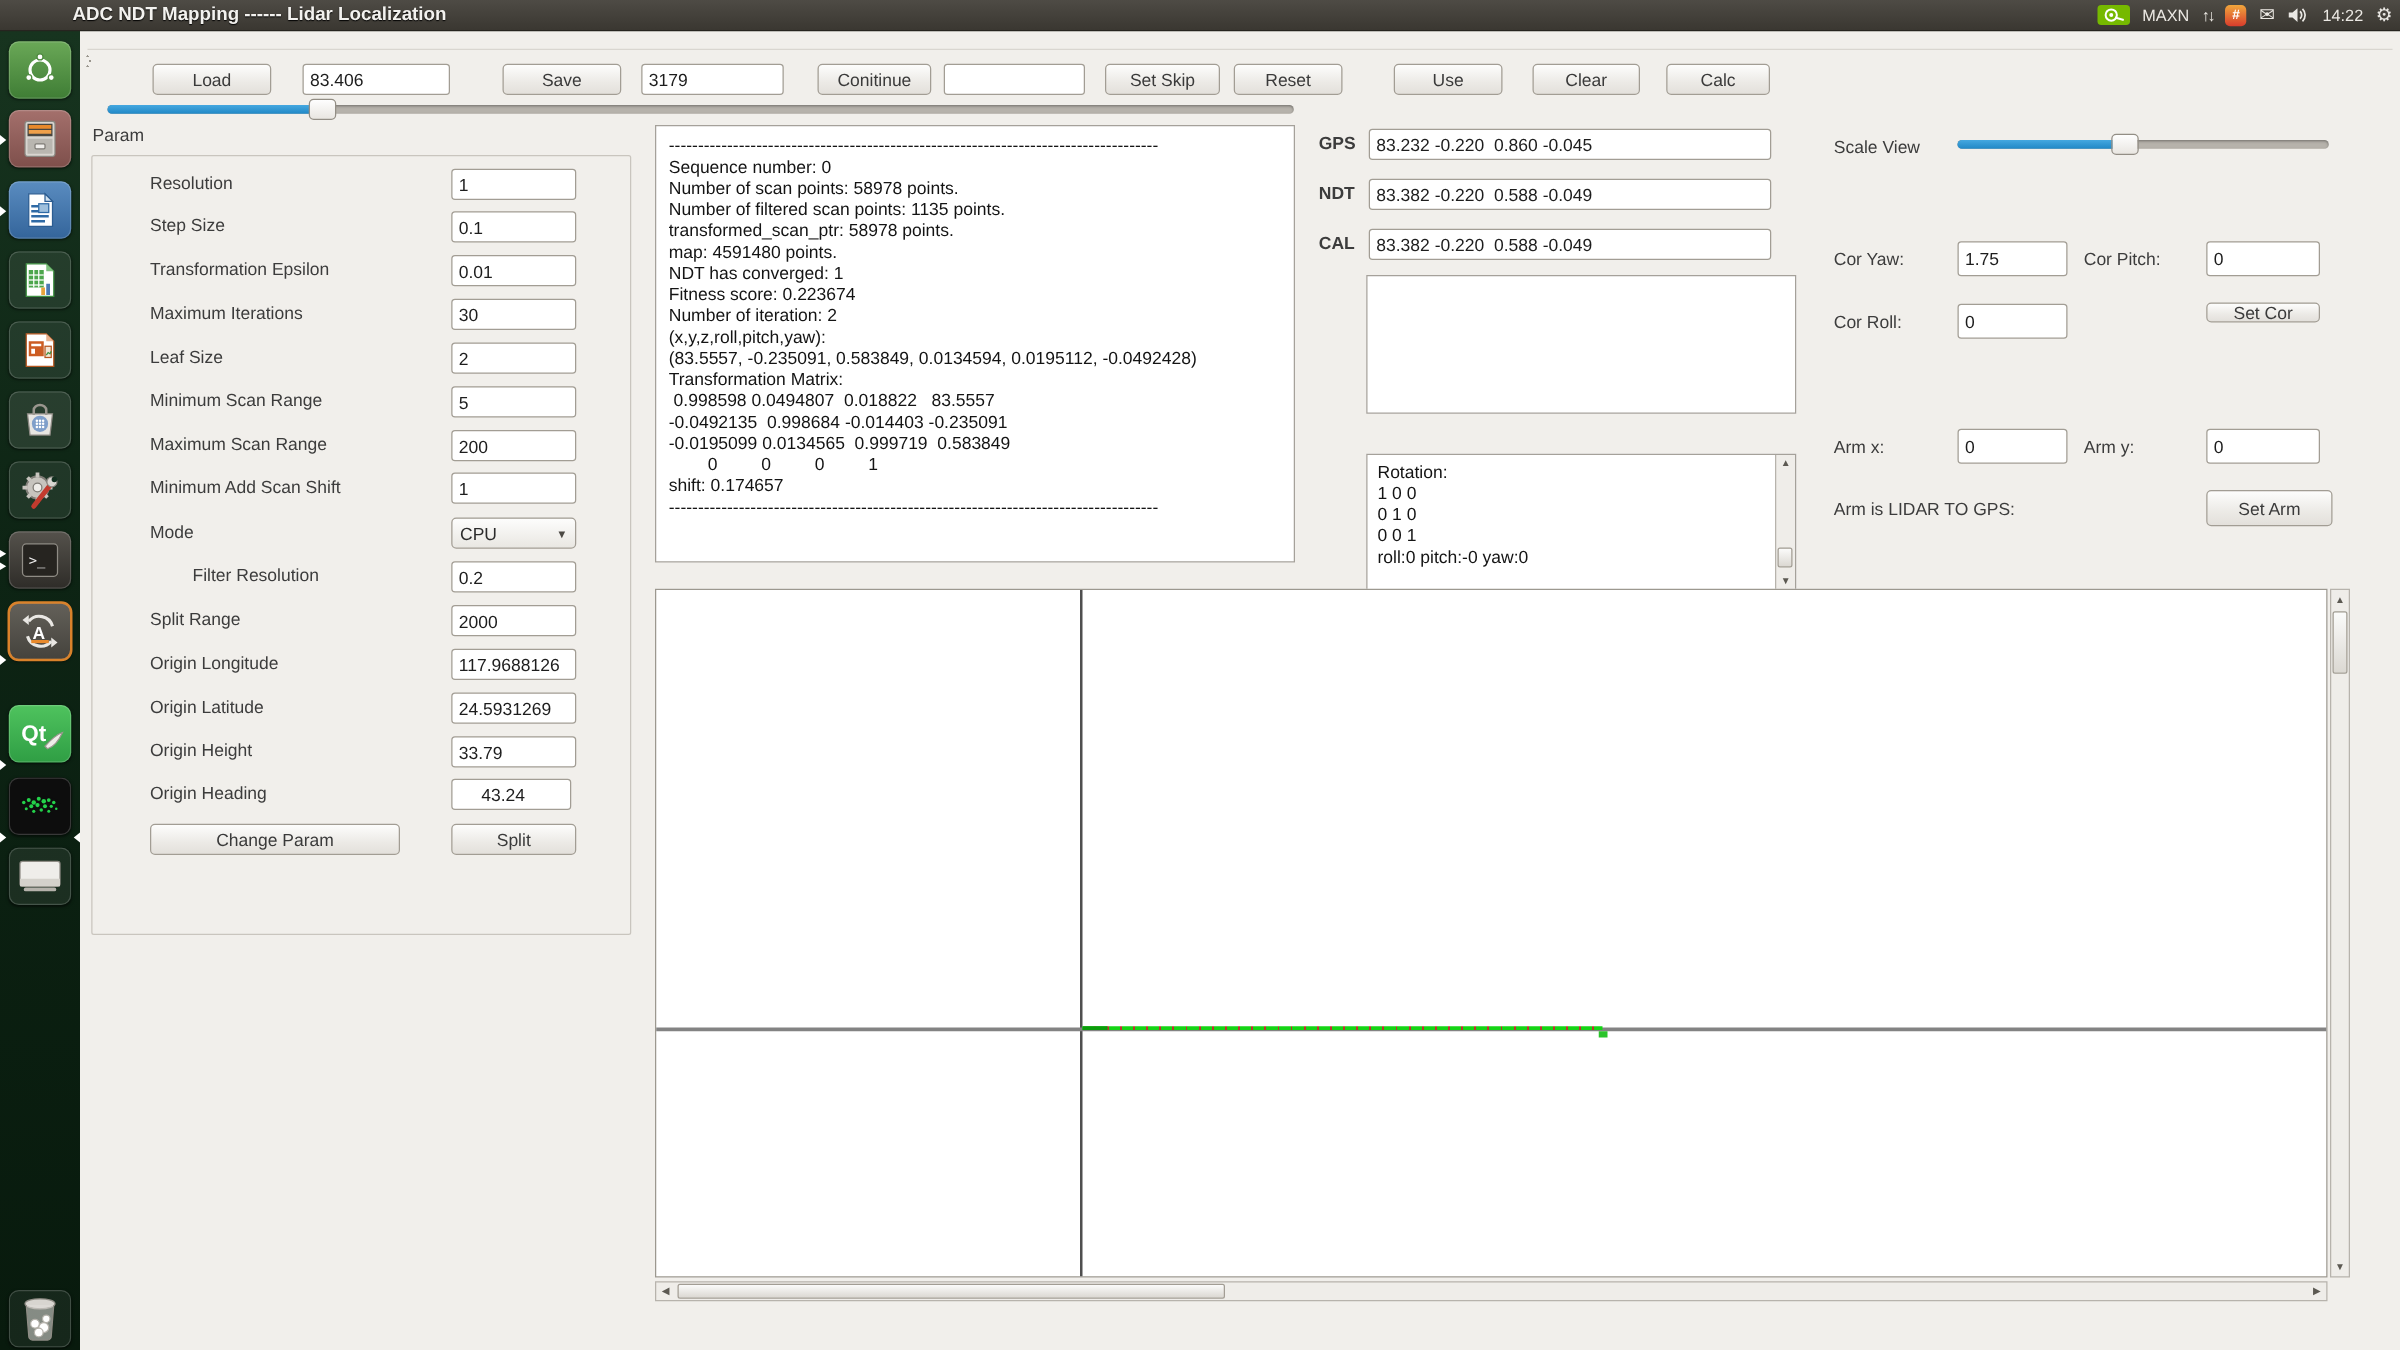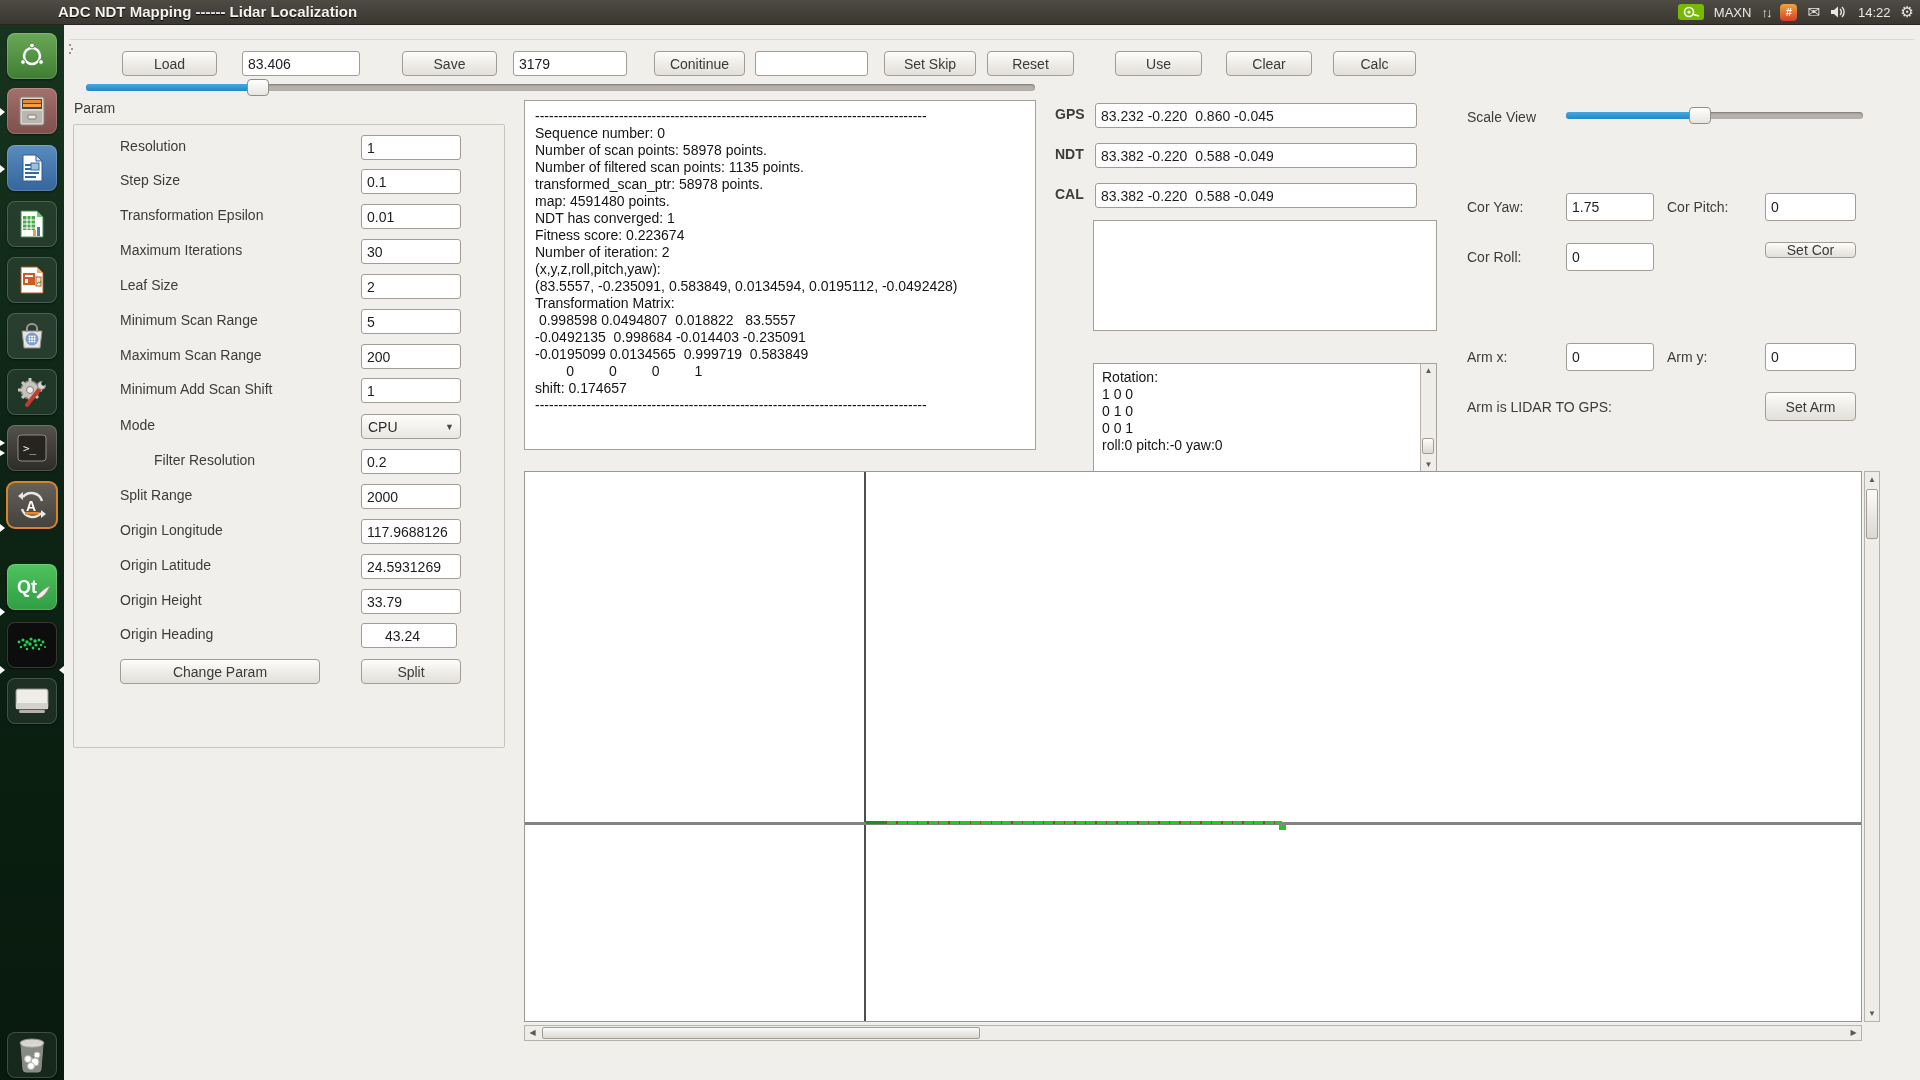--- a/index.html
+++ b/index.html
@@ -345,21 +345,21 @@
 <input class="input" style="left: 1765px; top: 193px; width: 91px; height: 28px;" value="0">
 <div class="lbl" style="left:1467px;top:249px;">Cor Roll:</div>
 <input class="input" style="left: 1566px; top: 243px; width: 88px; height: 28px;" value="0">
 <button class="btn" style="left:1765px;top:242px;width:91px;height:16px;">Set Cor</button>
 
 <div class="lbl" style="left:1467px;top:349px;">Arm x:</div>
 <input class="input" style="left: 1566px; top: 343px; width: 88px; height: 28px;" value="0">
 <div class="lbl" style="left:1667px;top:349px;">Arm y:</div>
 <input class="input" style="left: 1765px; top: 343px; width: 91px; height: 28px;" value="0">
 <div class="lbl" style="left:1467px;top:399px;">Arm is LIDAR TO GPS:</div>
-<button class="btn" style="left:1765px;top:392px;width:91px;height:29px;">Set Arm</button>
+<button class="btn" style="left:1765px;top:392px;width:101px;height:29px;">Set Arm</button>
 
 <div class="whitebox" style="left:524px;top:471px;width:1338px;height:551px;border-color:#9c988f;"></div>
 <div class="abs" style="left:864px;top:472px;width:2px;height:549px;background:#4f4f4f;"></div>
 <div class="abs" style="left:525px;top:822px;width:1336px;height:3px;background:#838383;"></div>
 <div class="abs" style="left:866px;top:821px;width:416px;height:3px;background:repeating-linear-gradient(90deg,#15d415 0px,#15d415 9px,#c03030 9px,#c03030 10.5px);"></div>
 <div class="abs" style="left:866px;top:821px;width:20px;height:3px;background:#0b9c0b;"></div>
 <div class="abs" style="left:1279px;top:825px;width:7px;height:5px;background:#2ac42a;"></div>
 
 <div class="abs" style="left:1864px;top:471px;width:16px;height:551px;background:#efede9;border:1px solid #b7b3ac;box-sizing:border-box;">
   <div class="sb-arrow" style="height:15px;line-height:15px;">▲</div>

